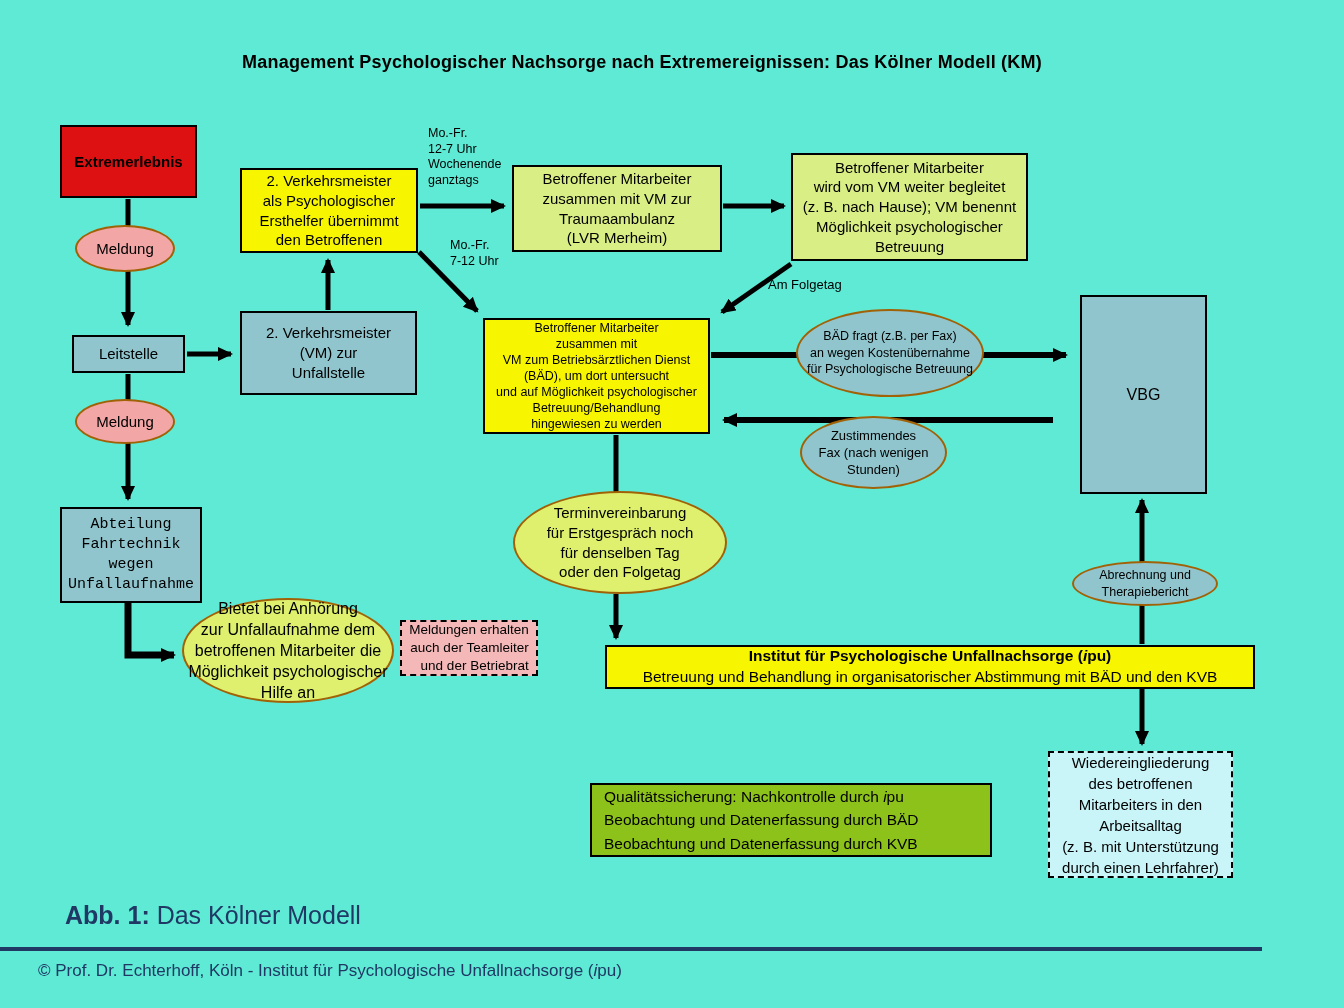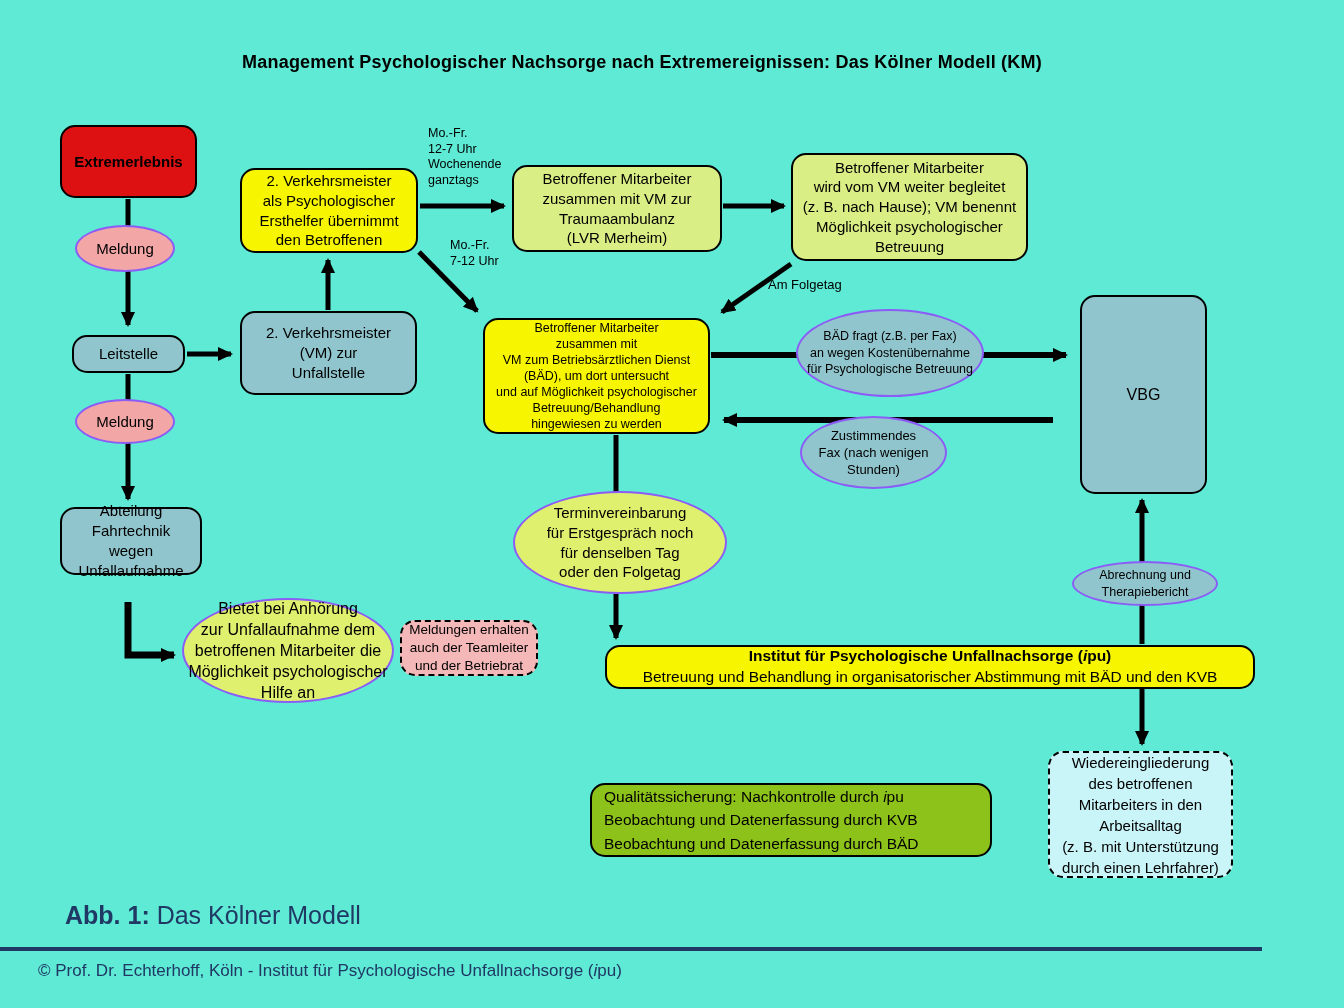--- a/index.html
+++ b/index.html
@@ -1,36 +1,36 @@
 <!DOCTYPE html>
 <html style="--red: #dd1111; --pink: #f2a6a6; --teal: #91c5cd; --yellow: #f8f500; --yellowgreen_box: #d9ee85; --yellowgreen_ellipse: #def06e; --green: #8dc21b; --cyan: #c9f4f8; --pink_light: #f5b8b8; --navy: #1f3864;"><head>
 <meta charset="utf-8">
 <style>
   html,body{margin:0;padding:0;background:#fff;}
   .canvas{
     position:relative;width:1344px;height:1008px;background:#5eead4;
     font-family:"Liberation Sans", sans-serif;color:#000;overflow:hidden;
   }
-  .abs{position:absolute;box-sizing:border-box;border-radius:15px;}
+  .abs{position:absolute;box-sizing:border-box;}
   .node{
     display:flex;align-items:center;justify-content:center;
     text-align:center;white-space:pre-line;line-height:1.32;z-index:2;
   }
   .box{border:2px solid #000;}
-  .ellipse{border:2px solid #8b5cf6;border-radius:50%;}
+  .ellipse{border:2px solid #a16207;border-radius:50%;}
   .dashed{border:2px dashed #000;}
   .red{background:var(--red,#dd1111);font-weight:bold;}
   .pink{background:var(--pink,#f2a6a6);}
   .teal{background:var(--teal,#91c5cd);}
   .yellow{background:var(--yellow,#f8f500);}
   .yg-box{background:var(--yellowgreen_box,#d9ee85);}
   .yg-ell{background:var(--yellowgreen_ellipse,#def06e);}
   .green{background:var(--green,#8dc21b);}
   .cyan{background:var(--cyan,#c9f4f8);}
-  .pinkfill{background:var(--pink_light,#f5b8b8);}
+  .pinkfill{background:var(--pink_light,#f5b8b8);text-align:right;}
   .lbl{position:absolute;white-space:pre-line;line-height:1.25;z-index:3;}
   .title{
     position:absolute;left:0;top:52px;width:1284px;text-align:center;
     font-size:18px;font-weight:bold;letter-spacing:.2px;z-index:3;
   }
   svg.arrows{position:absolute;left:0;top:0;z-index:1;}
   .caption{position:absolute;left:65px;top:901px;font-size:25px;color:var(--navy,#1f3864);z-index:3;}
   .caption b{font-weight:bold;}
   .rule{position:absolute;left:0;top:947px;width:1262px;height:4px;background:var(--navy,#1f3864);z-index:3;}
   .footer{position:absolute;left:38px;top:961px;font-size:17px;color:var(--navy,#1f3864);z-index:3;}
@@ -66,21 +66,21 @@
     <line x1="1142" y1="644" x2="1142" y2="500" stroke="#000" stroke-width="5" marker-end="url(#ah)"></line>
     <line x1="1142" y1="689" x2="1142" y2="744" stroke="#000" stroke-width="5" marker-end="url(#ah)"></line>
   </svg>
 
   <div class="title">Management Psychologischer Nachsorge nach Extremereignissen: Das Kölner Modell (KM)</div>
 
   <div class="abs node box red" style="left:60px;top:125px;width:137px;height:73px;font-size:15px;">Extremerlebnis</div>
   <div class="abs node ellipse pink" style="left:75px;top:225px;width:100px;height:47px;font-size:15px;">Meldung</div>
   <div class="abs node box teal" style="left:72px;top:335px;width:113px;height:38px;font-size:15px;">Leitstelle</div>
   <div class="abs node ellipse pink" style="left:75px;top:399px;width:100px;height:45px;font-size:15px;">Meldung</div>
-  <div class="abs node box teal" style="left:60px;top:507px;width:142px;height:68px;font-size:15px;">Abteilung
+  <div class="abs node box teal" style="left:60px;top:507px;width:142px;height:96px;font-size:15px;font-family:Liberation Mono, monospace;">Abteilung
 Fahrtechnik
 wegen
 Unfallaufnahme</div>
   <div class="abs node ellipse yg-ell" style="left:182px;top:598px;width:212px;height:105px;font-size:16px;">Bietet bei Anhörung
 zur Unfallaufnahme dem
 betroffenen Mitarbeiter die
 Möglichkeit psychologischer
 Hilfe an</div>
   <div class="abs node dashed pinkfill" style="left:400px;top:620px;width:138px;height:56px;font-size:13.5px;">Meldungen erhalten
 auch der Teamleiter
@@ -133,22 +133,22 @@
   <div class="abs node ellipse teal" style="left:1072px;top:561px;width:146px;height:45px;font-size:12.5px;">Abrechnung und
 Therapiebericht</div>
 
   <div class="abs node box yellow" style="left:605px;top:645px;width:650px;height:44px;flex-direction:column;line-height:1.35;">
     <div class="institut-line1"><span>Institut für Psychologische Unfallnachsorge (</span><span class="it">i</span><span>pu)</span></div>
     <div class="institut-line2">Betreuung und Behandlung in organisatorischer Abstimmung mit BÄD und den KVB</div>
   </div>
 
   <div class="abs node box green" style="left:590px;top:783px;width:402px;height:74px;flex-direction:column;align-items:flex-start;padding-left:12px;">
     <div class="qline"><span>Qualitätssicherung: Nachkontrolle durch </span><span class="it">i</span><span>pu</span></div>
+    <div class="qline">Beobachtung und Datenerfassung durch BÄD</div>
     <div class="qline">Beobachtung und Datenerfassung durch KVB</div>
-    <div class="qline">Beobachtung und Datenerfassung durch BÄD</div>
   </div>
   <div class="abs node dashed cyan" style="left:1048px;top:751px;width:185px;height:127px;font-size:15px;line-height:1.4;">Wiedereingliederung
 des betroffenen
 Mitarbeiters in den
 Arbeitsalltag
 (z. B. mit Unterstützung
 durch einen Lehrfahrer)</div>
 
   <div class="caption"><b>Abb. 1:</b><span> Das Kölner Modell</span></div>
   <div class="rule"></div>

